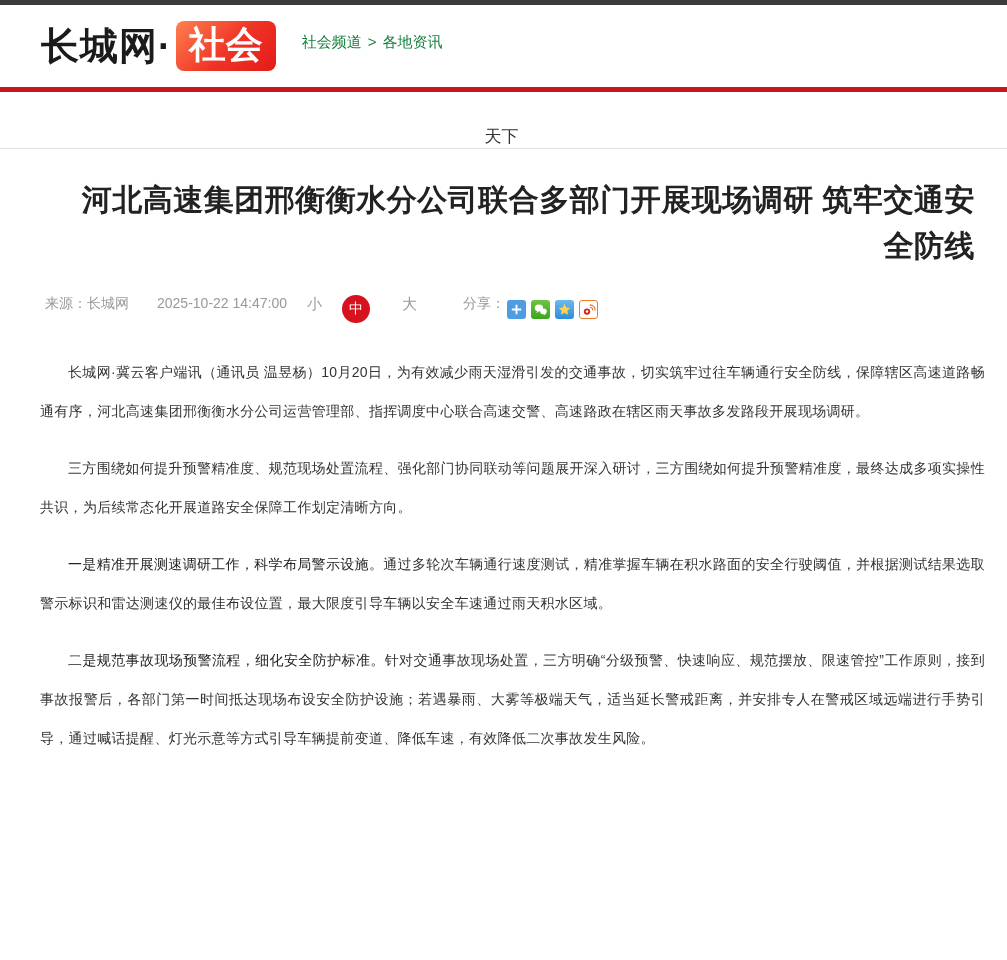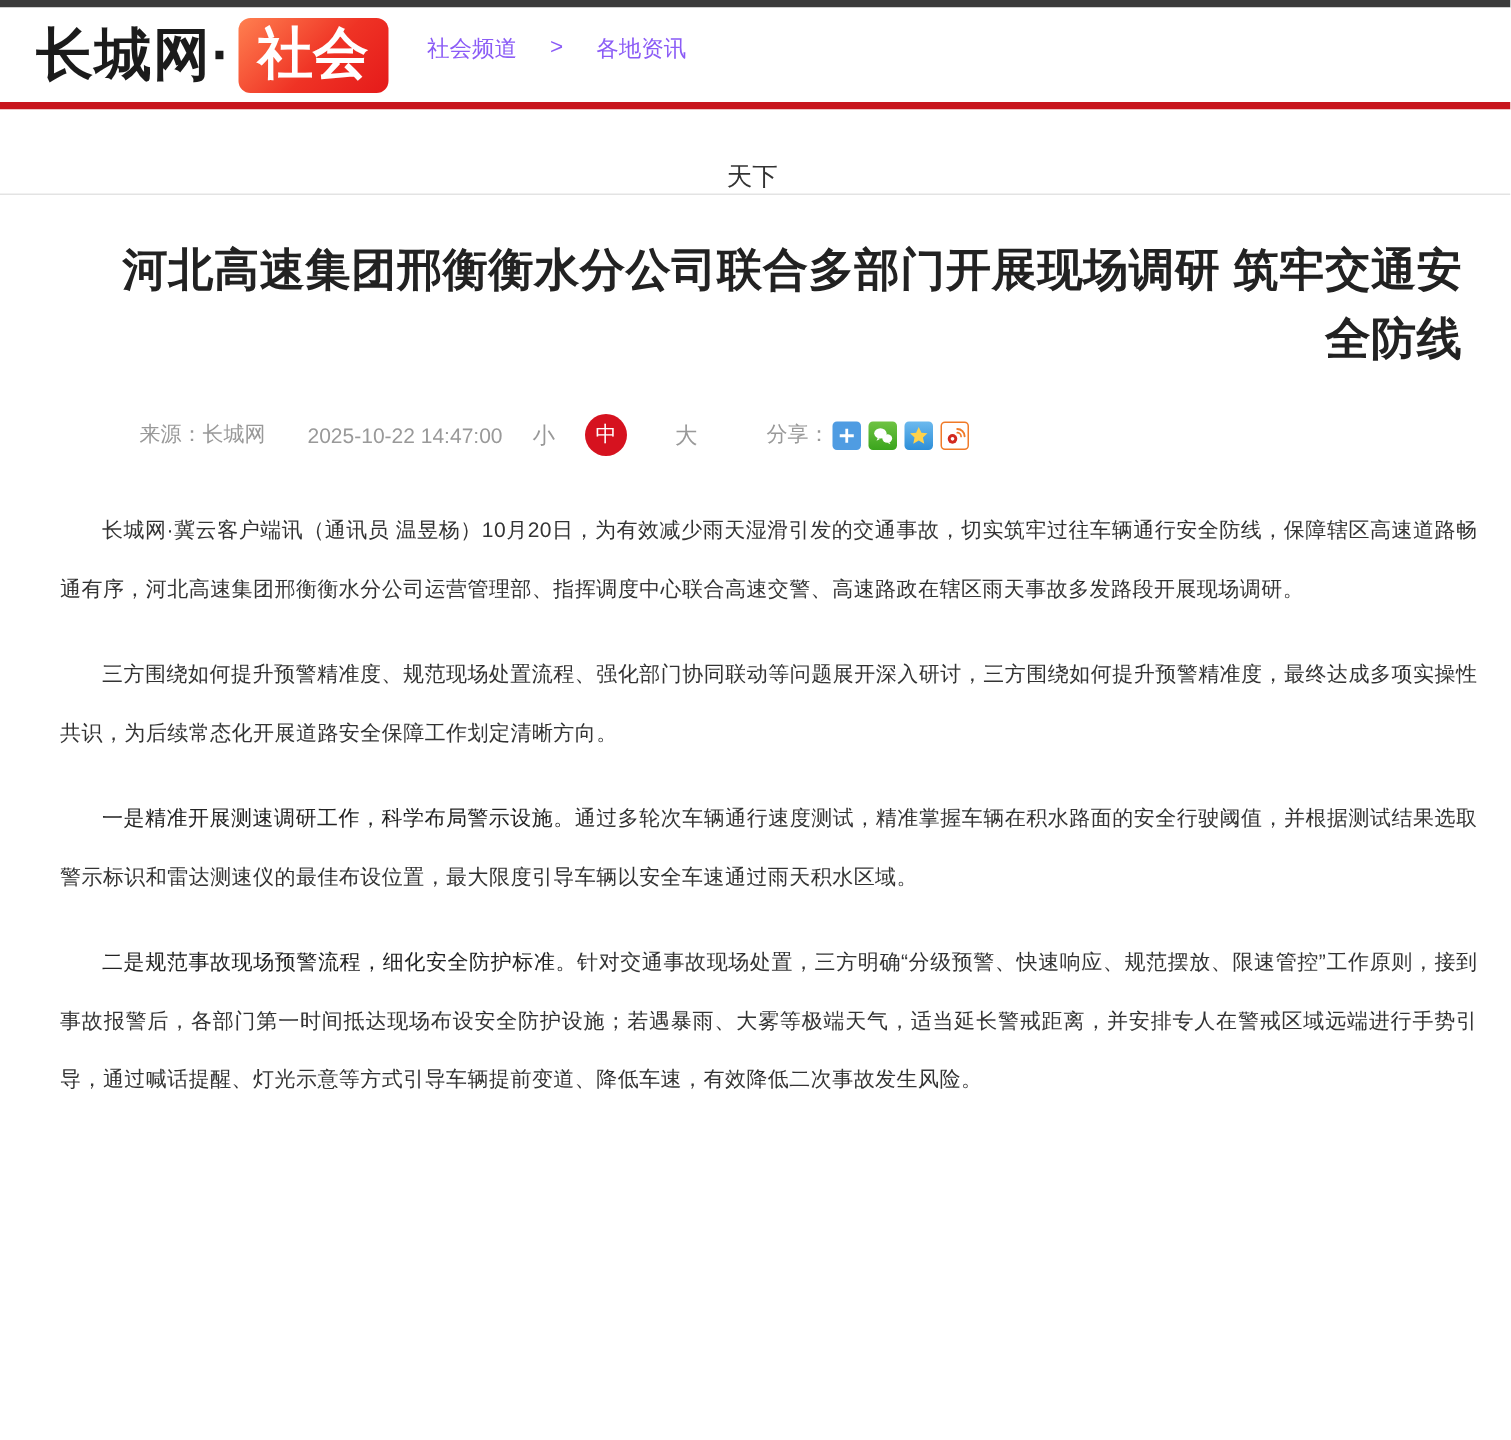--- a/index.html
+++ b/index.html
@@ -5,24 +5,24 @@
   * { box-sizing: border-box; margin: 0; padding: 0; }
   html, body { width: 1007px; height: 960px; overflow: hidden; }
   body {
     font-family: "Liberation Sans", "DejaVu Sans", sans-serif;
     background: #ffffff;
     color: #333;
   }
   
   .topbar { height: 5px; background: #3b3b3b; width: 100%; }
   .site-header {
-    height: 63px;
+    height: 82px;
     display: flex;
     align-items: center;
-    padding-left: 24px;
+    padding-left: 41px;
     background: #fff;
   }
   .logo { display: flex; align-items: center; cursor: pointer; }
   .logo-text {
     font-size: 38px;
     font-weight: bold;
     color: #1b1b1b;
     letter-spacing: 1px;
     line-height: 1;
   }
@@ -33,24 +33,24 @@
     font-size: 37px;
     font-weight: bold;
     line-height: 1;
     padding: 5px 13px 8px;
     border-radius: 8px;
   }
   .breadcrumb {
     margin-left: 26px;
     margin-top: -8px;
     font-size: 15px;
-    color: #8b5cf6;
+    color: #15803d;
     display: flex;
     align-items: flex-start;
-    gap: 22px;
+    gap: 6px;
   }
   .breadcrumb .crumb { cursor: pointer; }
   .redbar { height: 5px; background: #c8161d; width: 100%; }
   .navbar {
     height: 57px;
     border-bottom: 1px solid #e3e3e3;
     display: flex;
     align-items: center;
     justify-content: flex-end;
     gap: 36px;
@@ -73,26 +73,24 @@
     font-size: 30px;
     font-weight: bold;
     color: #222;
     text-align: right;
     line-height: 46px;
     letter-spacing: 0.5px;
   }
   .meta-row {
     margin-top: 26px;
     display: flex;
-    align-items: center;
     font-size: 14px;
     color: #999;
     padding-left: 5px;
     height: 28px;
-    margin-left: 48px;
   }
   .meta-date { margin-left: 28px; }
   .fs-small { margin-left: 20px; font-size: 15px; cursor: pointer; }
   .fs-medium {
     margin-left: 20px;
     width: 28px; height: 28px;
     border-radius: 50%;
     background: #d6121f;
     color: #fff;
     font-size: 14px;

